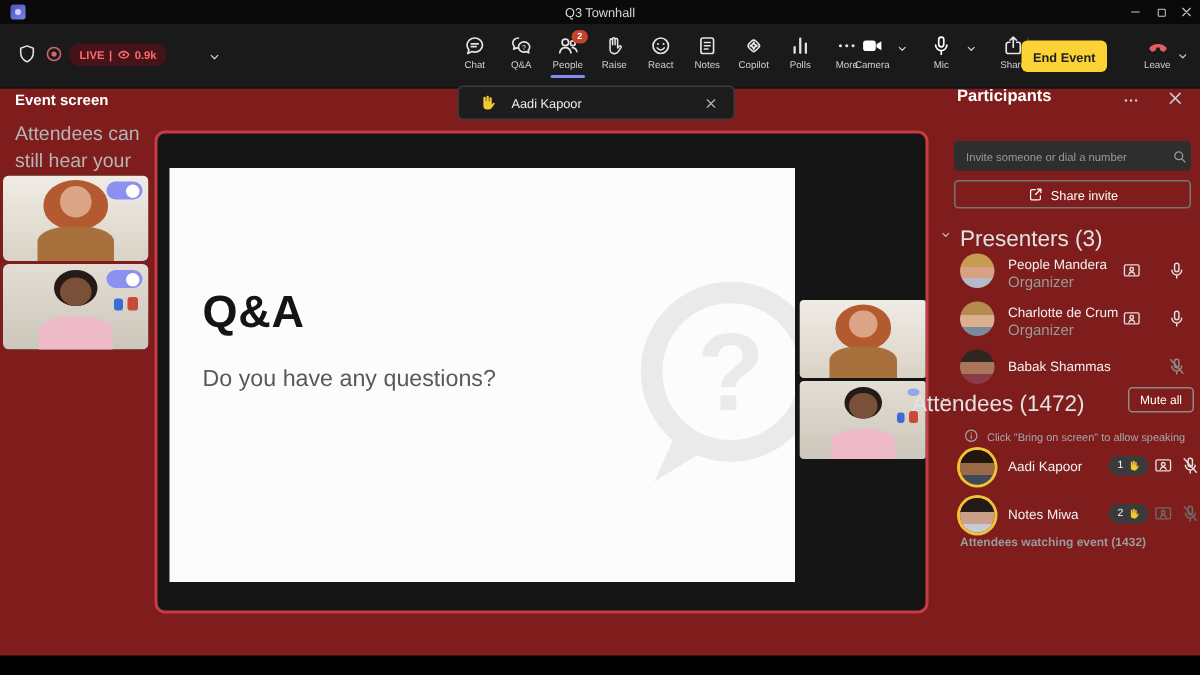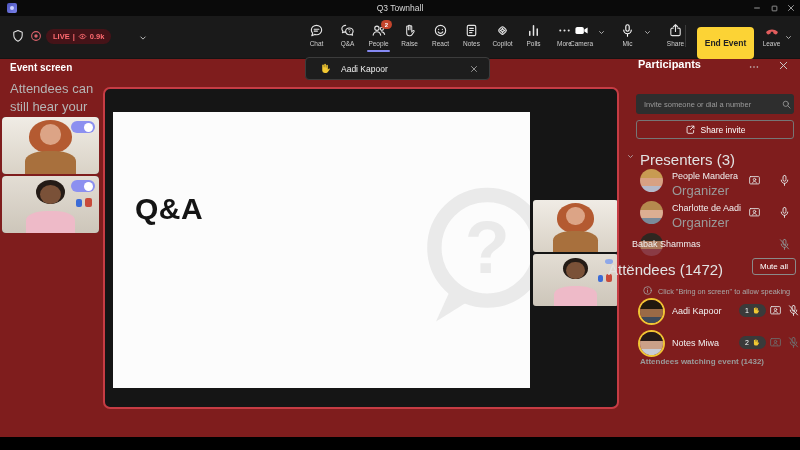--- a/index.html
+++ b/index.html
@@ -21,21 +21,21 @@
              display:flex;align-items:center;gap:3px;font-size:7.5px;font-weight:bold;color:#ff6b70;}
   .tbtn{width:31px;display:flex;flex-direction:column;align-items:center;gap:2px;position:relative;}
   .tbtn .lbl{font-size:6.5px;color:#cfcfcf;white-space:nowrap;}
   #center-btns{position:absolute;left:301px;top:7px;display:flex;}
   .badge{position:absolute;top:-3px;left:18px;min-width:9px;height:9px;border-radius:5px;background:#c4452c;
          color:#fff;font-size:6px;font-weight:bold;display:flex;align-items:center;justify-content:center;padding:0 1px;}
   .active-bar{position:absolute;bottom:-5px;left:4px;width:23px;height:2px;border-radius:2px;background:#8589f2;}
   #dev-group{position:absolute;left:566px;top:7px;display:flex;align-items:flex-start;}
   .chev-sm{margin-top:5px;color:#cfcfcf;}
   #tb-divider{position:absolute;left:685px;top:9px;width:1px;height:22px;background:#3a3a3a;}
-  #end-event{position:absolute;left:697px;top:11px;width:57px;height:32px;background:#fcd335;border-radius:4px;
+  #end-event{position:absolute;left:681px;top:11px;width:57px;height:21px;background:#fcd335;border-radius:4px;
              display:flex;align-items:center;justify-content:center;font-size:8.5px;font-weight:bold;color:#222;}
   
   #mp-title{position:absolute;left:10px;top:62px;font-size:10px;font-weight:bold;color:#fff;}
   #mp-desc{position:absolute;left:10px;top:80px;width:84px;font-size:13px;line-height:1.4;color:#b5b5b5;}
   .vtile{position:absolute;left:2px;width:97px;height:57px;border-radius:4px;overflow:hidden;background:#333;}
   .toggle{position:absolute;top:4px;right:4px;width:24px;height:12px;border-radius:6px;background:#8c90f0;}
   .toggle .knob{position:absolute;top:1.5px;right:2px;width:9px;height:9px;border-radius:50%;background:#fff;}
   
   .scene{position:absolute;inset:0;}
   .s-red{background:linear-gradient(180deg,#f0ece5,#d9d2c6);}
@@ -64,21 +64,21 @@
   #banner .name{font-size:8.5px;color:#f0f0f0;margin-left:10px;}
   
   #pp-title{position:absolute;left:638px;top:58px;font-size:11px;font-weight:bold;color:#fff;}
   #invite-input{position:absolute;left:636px;top:94px;width:158px;height:20px;box-sizing:border-box;background:#2e2e2e;
                 border:none;border-radius:3px;color:#ccc;font-size:7.5px;padding:0 20px 0 8px;font-family:"Liberation Sans",sans-serif;}
   #invite-input::placeholder{color:#9a9a9a;}
   #share-invite{position:absolute;left:636px;top:120px;width:158px;height:19px;box-sizing:border-box;border:1px solid #767676;
                 border-radius:3px;display:flex;align-items:center;justify-content:center;gap:5px;font-size:8.5px;color:#fff;}
   .sec-hdr{font-size:15px;color:#e2e2e2;}
   .prow-name{font-size:9px;color:#f0f0f0;}
-  .prow-role{font-size:13px;color:#9a9a9a;}
+  .prow-role{font-size:10px;color:#9a9a9a;}
   .av{position:absolute;width:23px;height:23px;border-radius:50%;}
   .ring{box-shadow:0 0 0 2px #f0c534;}
   .av-daniela{background:linear-gradient(180deg,#c89b52 0 38%,#d8a183 38% 72%,#b5b9c9 72%);}
   .av-charlotte{background:linear-gradient(180deg,#b58a4e 0 40%,#dcae92 40% 75%,#7a8a9a 75%);}
   .av-babak{background:linear-gradient(180deg,#2e2620 0 36%,#a9765a 36% 70%,#8a3b45 70%);}
   .av-aadi{background:linear-gradient(180deg,#20180f 0 38%,#9a6a46 38% 72%,#3d4a5a 72%);}
   .av-kayo{background:linear-gradient(180deg,#241a18 0 40%,#caa088 40% 74%,#c8ccd4 74%);}
   #mute-all{position:absolute;left:752px;top:258px;width:44px;height:17px;box-sizing:border-box;border:1px solid #8a8a8a;
             border-radius:3px;display:flex;align-items:center;justify-content:center;font-size:8px;color:#fff;}
   .hand-pill{position:absolute;width:27px;height:13px;border-radius:7px;background:#3a3a3a;display:flex;
@@ -421,20 +421,21 @@
     <div style="margin-left:auto;margin-right:10px;color:#bbb">
         <svg class="ic" width="10" height="10" viewBox="0 0 16 16">
           <use href="#i-close"></use>
         </svg>
       </div>
   </div>
 
   <div id="stage">
     <div id="slide">
       <div id="slide-title">Q&amp;A</div>
+      <div id="slide-sub">Do you have any questions?</div>
       <svg id="watermark" width="160" height="170" viewBox="0 0 100 106">
         <circle cx="52" cy="46" r="33" stroke="#eaeaea" stroke-width="9" fill="none"></circle>
         <path d="M30 70 L20 92 L44 77 Z" fill="#eaeaea"></path>
         <text x="52" y="62" font-size="46" font-weight="bold" fill="#eaeaea" text-anchor="middle" font-family="Liberation Sans,sans-serif">?</text>
       </svg>
     </div>
     <div class="stile" style="top:111px">
       <div class="scene s-red">
           <span class="sc-hair"></span>
           <span class="sc-face"></span>
@@ -497,36 +498,36 @@
           </svg>
         </div>
       <div class="abs" style="left:778px;top:174px;color:#e0e0e0">
           <svg class="ic" width="13" height="13" viewBox="0 0 16 16">
             <use href="#i-mic"></use>
           </svg>
         </div>
     </div>
     <div>
       <div class="av av-charlotte" style="left:640px;top:201px"></div>
-      <div class="abs prow-name" style="left:672px;top:203px">Charlotte de Aadi</div>
+      <div class="abs prow-name" style="left:672px;top:203px">Charlotte de Crum</div>
       <div class="abs prow-role" style="left:672px;top:215px">Organizer</div>
       <div class="abs" style="left:748px;top:206px;color:#e0e0e0">
           <svg class="ic" width="13" height="13" viewBox="0 0 16 16">
             <use href="#i-screen"></use>
           </svg>
         </div>
       <div class="abs" style="left:778px;top:206px;color:#e0e0e0">
           <svg class="ic" width="13" height="13" viewBox="0 0 16 16">
             <use href="#i-mic"></use>
           </svg>
         </div>
     </div>
     <div>
       <div class="av av-babak" style="left:640px;top:233px"></div>
-      <div class="abs prow-name" style="left:632px;top:239px">Babak Shammas</div>
+      <div class="abs prow-name" style="left:672px;top:239px">Babak Shammas</div>
       <div class="abs" style="left:778px;top:238px;color:#8d8d8d">
           <svg class="ic" width="13" height="13" viewBox="0 0 16 16">
             <use href="#i-micoff"></use>
           </svg>
         </div>
     </div>
 
     <div class="abs" style="left:626px;top:262px;color:#bbb">
         <svg class="ic" width="9" height="9" viewBox="0 0 16 16">
           <use href="#i-chevron"></use>

